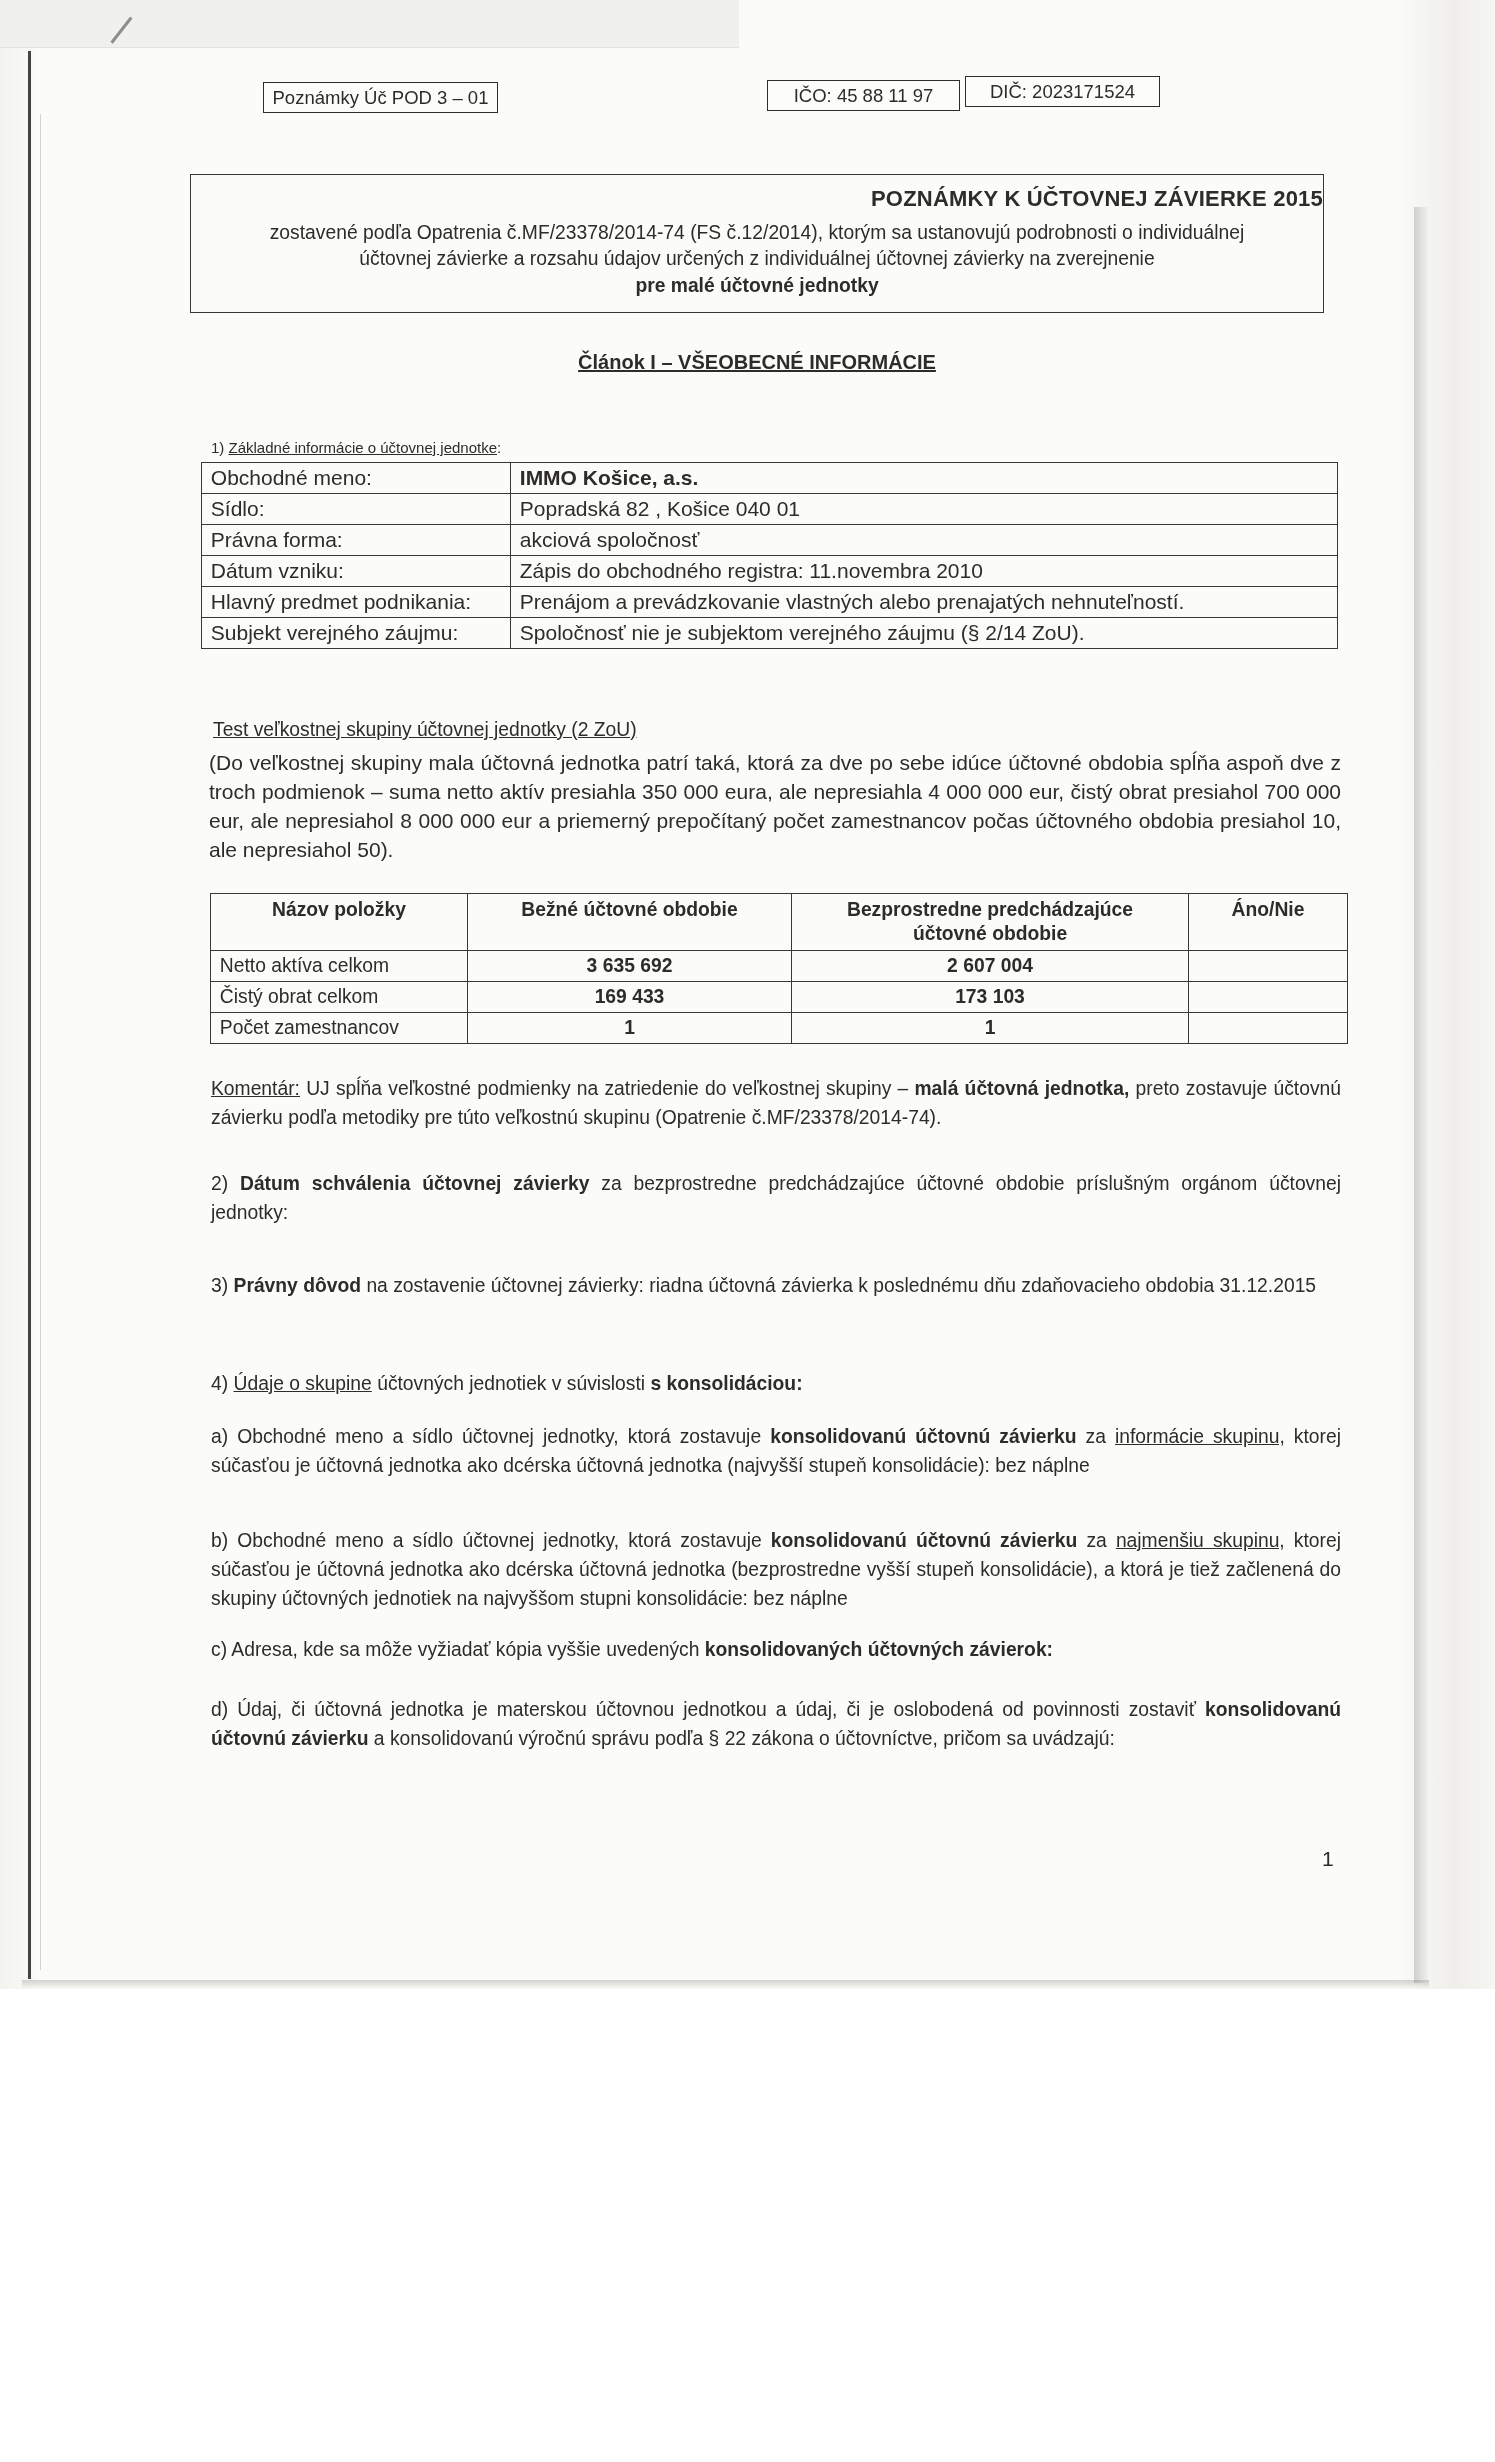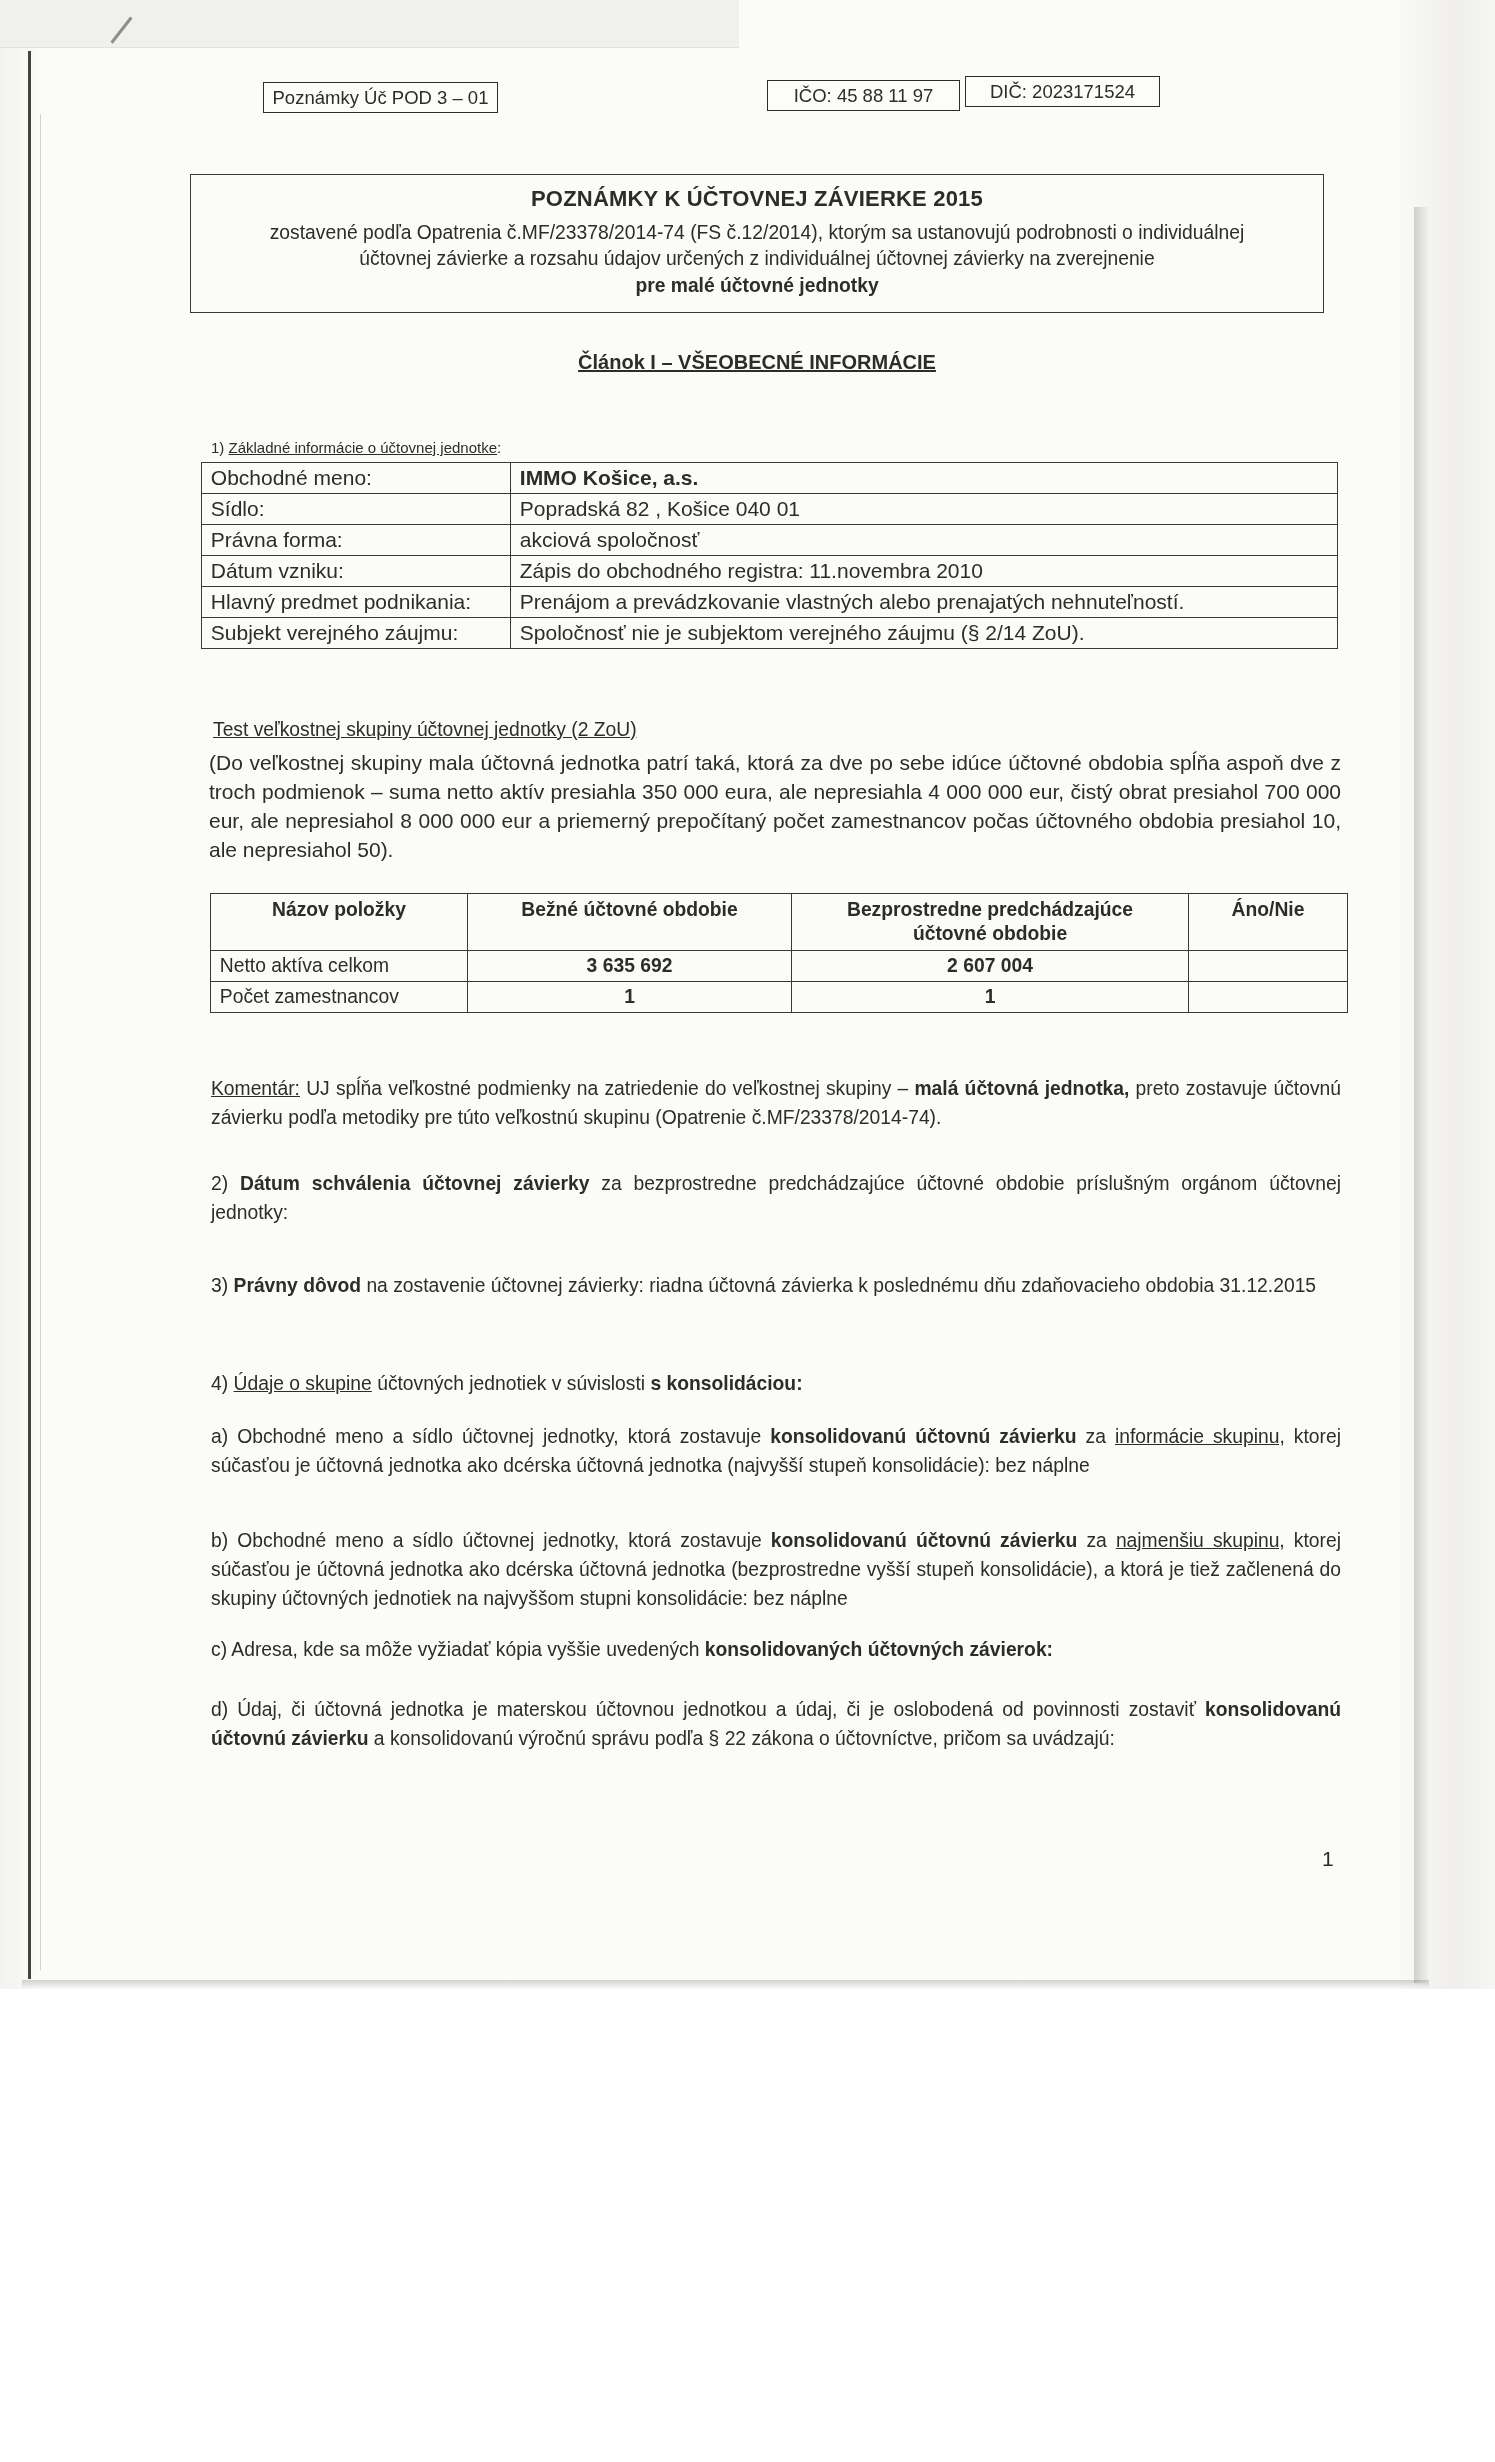--- a/index.html
+++ b/index.html
@@ -32,21 +32,21 @@
     font-size:18.5px; white-space:nowrap; background:rgba(255,255,255,0.4);
   }
   .hbox-form { left:263px; top:82px; width:235px; }
   .hbox-ico  { left:767px; top:80px; width:193px; }
   .hbox-dic  { left:965px; top:76px; width:195px; }
 
   .title-box {
     position:absolute; left:190px; top:174px; width:1134px; height:139px;
     border:1.8px solid #3a3833; box-sizing:border-box; text-align:center;
   }
-  .tb-title { margin-top:11.4px; font-size:22px; font-weight:bold; letter-spacing:0.2px; }
+  .tb-title { margin-top:11.4px; font-size:22px; font-weight:bold; letter-spacing:0.2px;text-align:right; }
   .tb-sub   { margin:8px 48px 0; font-size:19.3px; line-height:26px; }
   .tb-sub-bold { margin-top:2.6px; font-size:19.3px; font-weight:bold; }
 
   .article { position:absolute; left:190px; top:351px; width:1134px; text-align:center; font-size:20px; font-weight:bold; }
   .sec1 { position:absolute; left:211px; top:439px; font-size:15px; }
 
   table { border-collapse:collapse; table-layout:fixed; }
   .info-table { position:absolute; left:201px; top:462px; width:1137px; font-size:21px; }
   .info-table td { border:1.8px solid #3a3833; height:30px; padding:0 8.8px; white-space:nowrap; overflow:hidden; }
 
@@ -149,20 +149,26 @@
       </tr>
     </thead>
     <tbody>
       <tr>
         <td>Netto aktíva celkom</td>
         <td class="num">3 635 692</td>
         <td class="num">2 607 004</td>
         <td></td>
       </tr>
       <tr>
+        <td>Čistý obrat celkom</td>
+        <td class="num">169 433</td>
+        <td class="num">173 103</td>
+        <td></td>
+      </tr>
+      <tr>
         <td>Počet zamestnancov</td>
         <td class="num">1</td>
         <td class="num">1</td>
         <td></td>
       </tr>
     </tbody>
   </table>
 
   <div class="para" style="top:1074px"><span class="u">Komentár:</span><span> UJ spĺňa veľkostné podmienky na zatriedenie do veľkostnej skupiny – </span><span class="b">malá účtovná jednotka,</span><span> preto zostavuje účtovnú závierku podľa metodiky pre túto veľkostnú skupinu (Opatrenie č.MF/23378/2014-74).</span></div>
 

